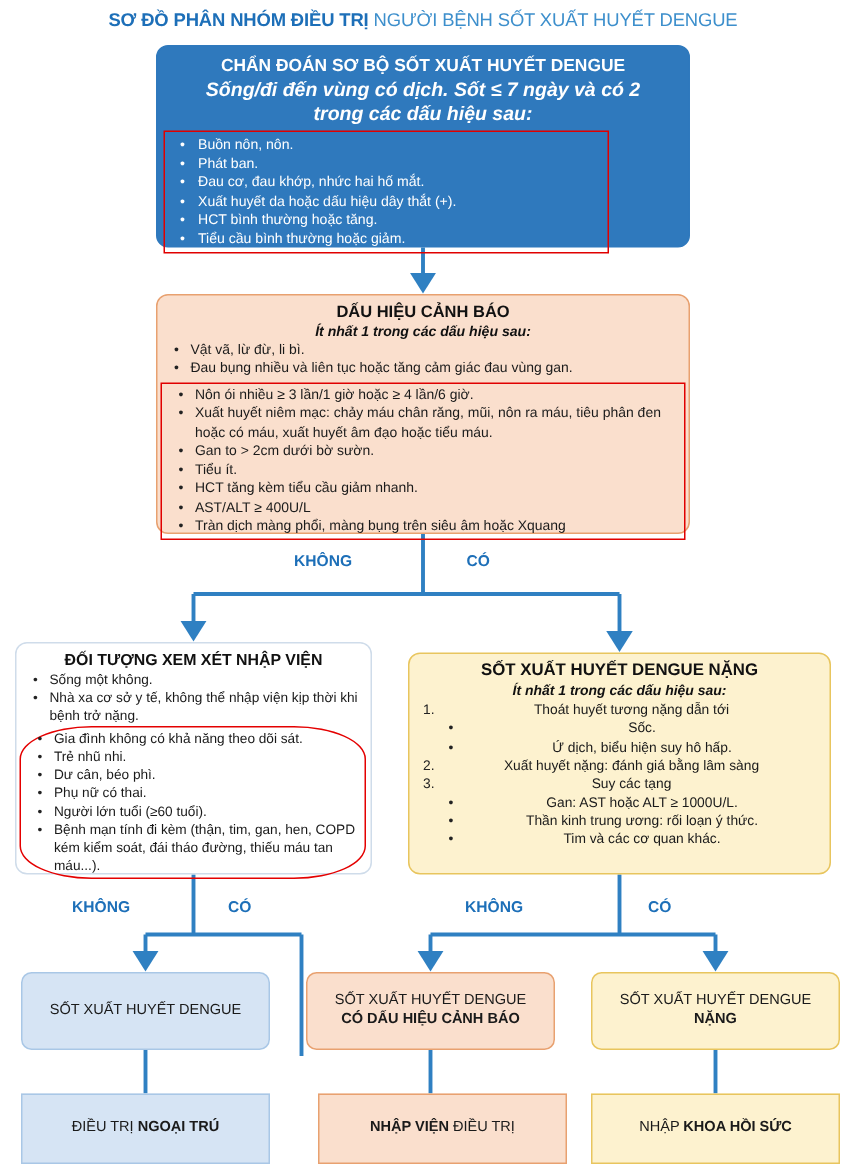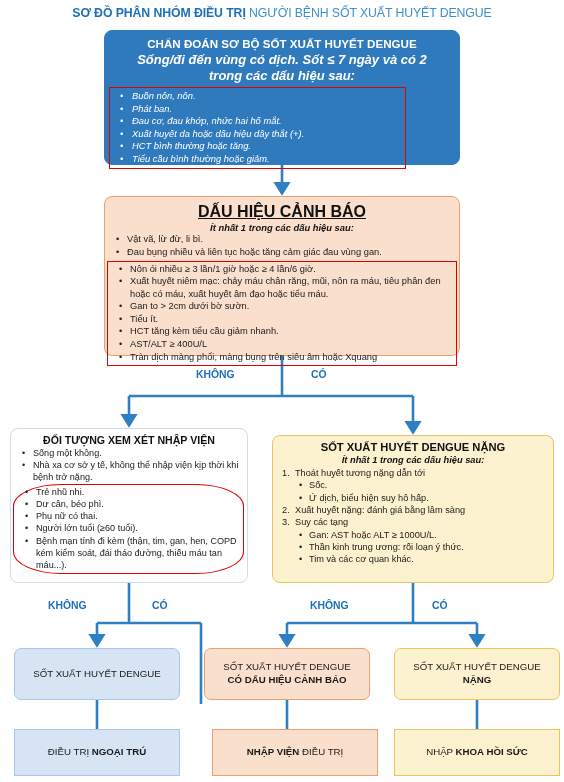--- a/index.html
+++ b/index.html
@@ -71,42 +71,42 @@
     padding: 6px 0 0 0;
   }
   #box-diagnosis .node-head { font-size: 11.6px; }
   #box-diagnosis .node-sub  { font-size: 13px; padding: 1px 18px 0 18px; }
   #box-diagnosis .redzone {
     margin: 3px 0 0 4px;
     width: 295px;
     border: 1.6px solid #e00000;
     padding: 2px 0 2px 0;
   }
-  #box-diagnosis ul { margin: 0; padding: 0 0 0 22px; list-style: none; font-style: italic; }
+  #box-diagnosis ul { margin: 0; padding: 0 0 0 22px; list-style: none; }
   #box-diagnosis li {
     font-size: 9.4px;
     line-height: 1.345;
     position: relative;
   }
   #box-diagnosis li::before {
     content: "•";
     position: absolute;
     left: -12px;
     color: #ffffff;
   }
 
   
   #box-warning {
     left: 104px; top: 196px;
     width: 356px; height: 160px;
     background: #fadfcd;
     border: 1.2px solid #e8a170;
     padding: 5px 0 0 0;
   }
-  #box-warning .node-head { font-size: 16px; color: #111; text-decoration: underline; }
+  #box-warning .node-head { font-size: 11px; color: #111; }
   #box-warning .node-sub  { font-size: 9.4px; color: #111; }
   #box-warning .redzone {
     margin: 3px 2px 0 2px;
     border: 1.6px solid #e00000;
     padding: 1px 0 2px 0;
   }
   #box-warning ul { margin: 0; padding: 0 6px 0 22px; list-style: none; }
   #box-warning li {
     font-size: 9.3px;
     line-height: 1.33;
@@ -157,20 +157,21 @@
     border: 1.2px solid #e8c55e;
     padding: 5px 0 0 0;
   }
   #box-severe .node-head { font-size: 11.2px; color: #111; }
   #box-severe .node-sub  { font-size: 9.3px; color: #111; }
   #box-severe ol {
     margin: 1px 0 12px 0;
     padding: 0 6px 0 22px;
     list-style: none;
     counter-reset: sv;
+    text-align: center;
   }
   #box-severe ol > li {
     font-size: 9.2px;
     line-height: 1.34;
     position: relative;
     counter-increment: sv;
   }
   #box-severe ol > li::before {
     content: counter(sv) ".";
     position: absolute;
@@ -323,20 +324,21 @@
   <div class="edge-label" style="left:311px; top:369px;">CÓ</div>
 
   <div class="node" id="box-admit">
     <div class="node-head">ĐỐI TƯỢNG XEM XÉT NHẬP VIỆN</div>
     <ul>
       <li>Sống một không.</li>
       <li>Nhà xa cơ sở y tế, không thể nhập viện kịp thời khi bệnh trở nặng.</li>
     </ul>
     <div class="ellipse-zone">
       <ul>
+        <li>Gia đình không có khả năng theo dõi sát.</li>
         <li>Trẻ nhũ nhi.</li>
         <li>Dư cân, béo phì.</li>
         <li>Phụ nữ có thai.</li>
         <li>Người lớn tuổi (≥60 tuổi).</li>
         <li>Bệnh mạn tính đi kèm (thận, tim, gan, hen, COPD kém kiểm soát, đái tháo đường, thiếu máu tan máu...).</li>
       </ul>
     </div>
   </div>
 
   <div class="node" id="box-severe">

